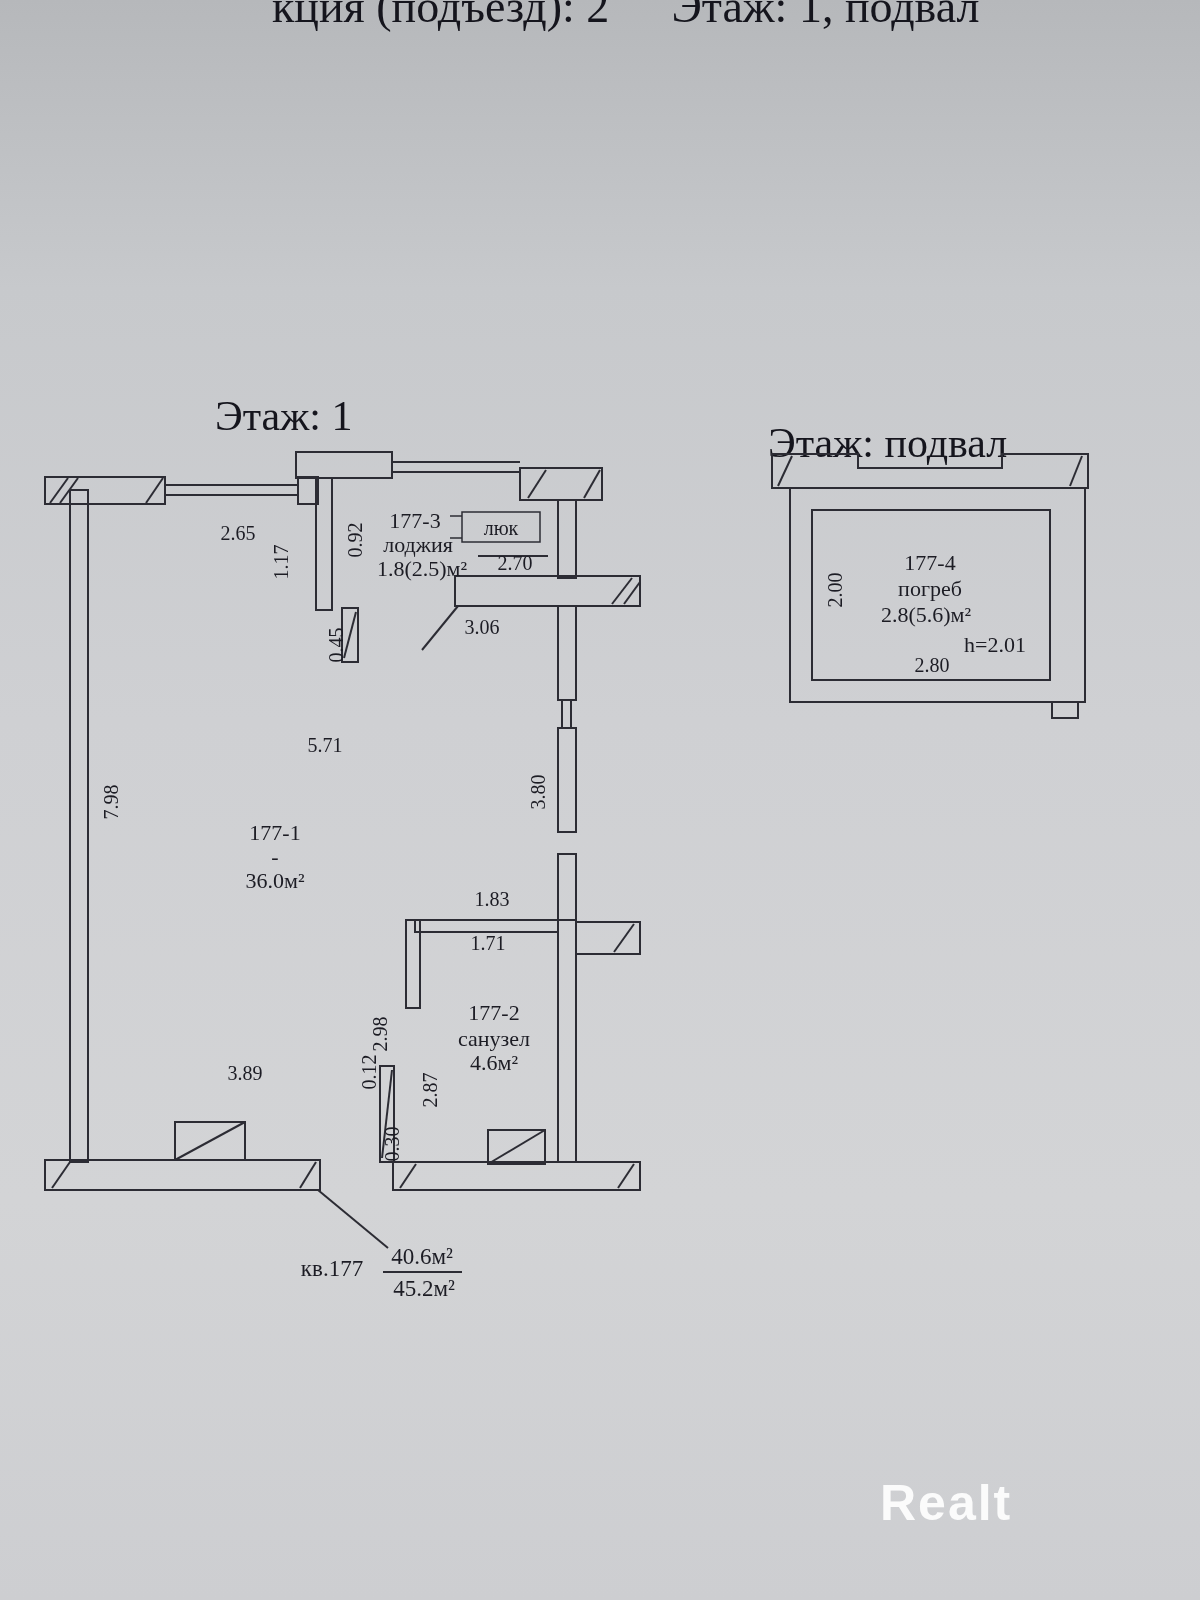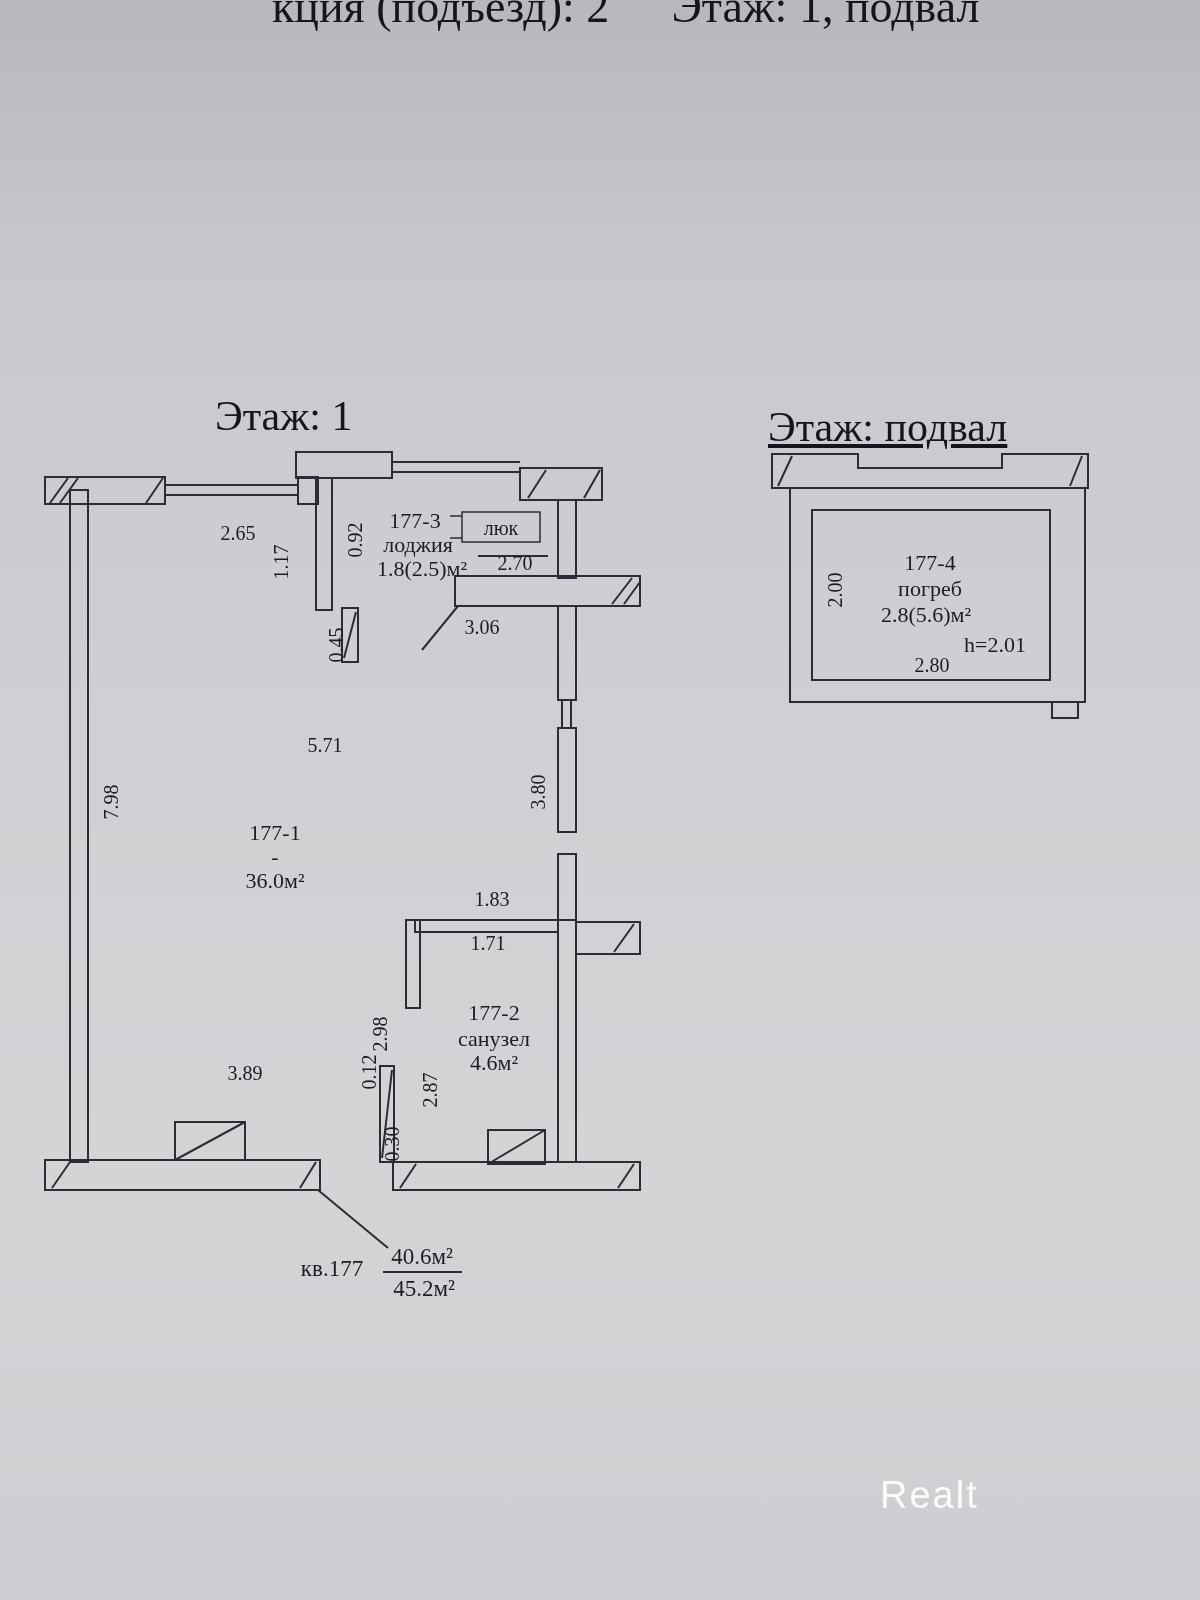--- a/index.html
+++ b/index.html
@@ -9,30 +9,30 @@
     background:linear-gradient(180deg,#b6b8bb 0%,#c7c9cc 18%,#cfd0d3 45%,#d3d4d6 75%,#cdced1 100%);
   }
   .page{position:relative;width:1200px;height:1600px;overflow:hidden;border-radius:13px;}
   .clipped-header{
     position:absolute;top:-20px;left:272px;
     font-size:46px;color:#15151d;white-space:nowrap;
     display:flex;gap:62px;
   }
   .plan-title{position:absolute;font-size:42px;color:#15151d;margin-top:47px;}
   #plan1-title{left:215px;top:345px;}
-  #plan2-title{left:768px;top:356px;text-decoration:underline;}
+  #plan2-title{left:768px;top:372px;}
   svg{position:absolute;left:0;top:0;}
   svg text{fill:#1c1c24;}
   .dim{font-size:20px;}
   .room{font-size:22px;}
   .apt{font-size:23px;}
   .watermark{
     position:absolute;left:880px;top:1474px;
     font-family:"Liberation Sans","DejaVu Sans",sans-serif;
-    font-weight:normal;font-size:38px;letter-spacing:2px;
+    font-weight:bold;font-size:50px;letter-spacing:2px;
     color:#ffffff;opacity:0.92;
   }
 </style>
 </head>
 <body>
 
 <div class="page">
 
   <div class="clipped-header">
     <span>кция (подъезд): 2</span>

